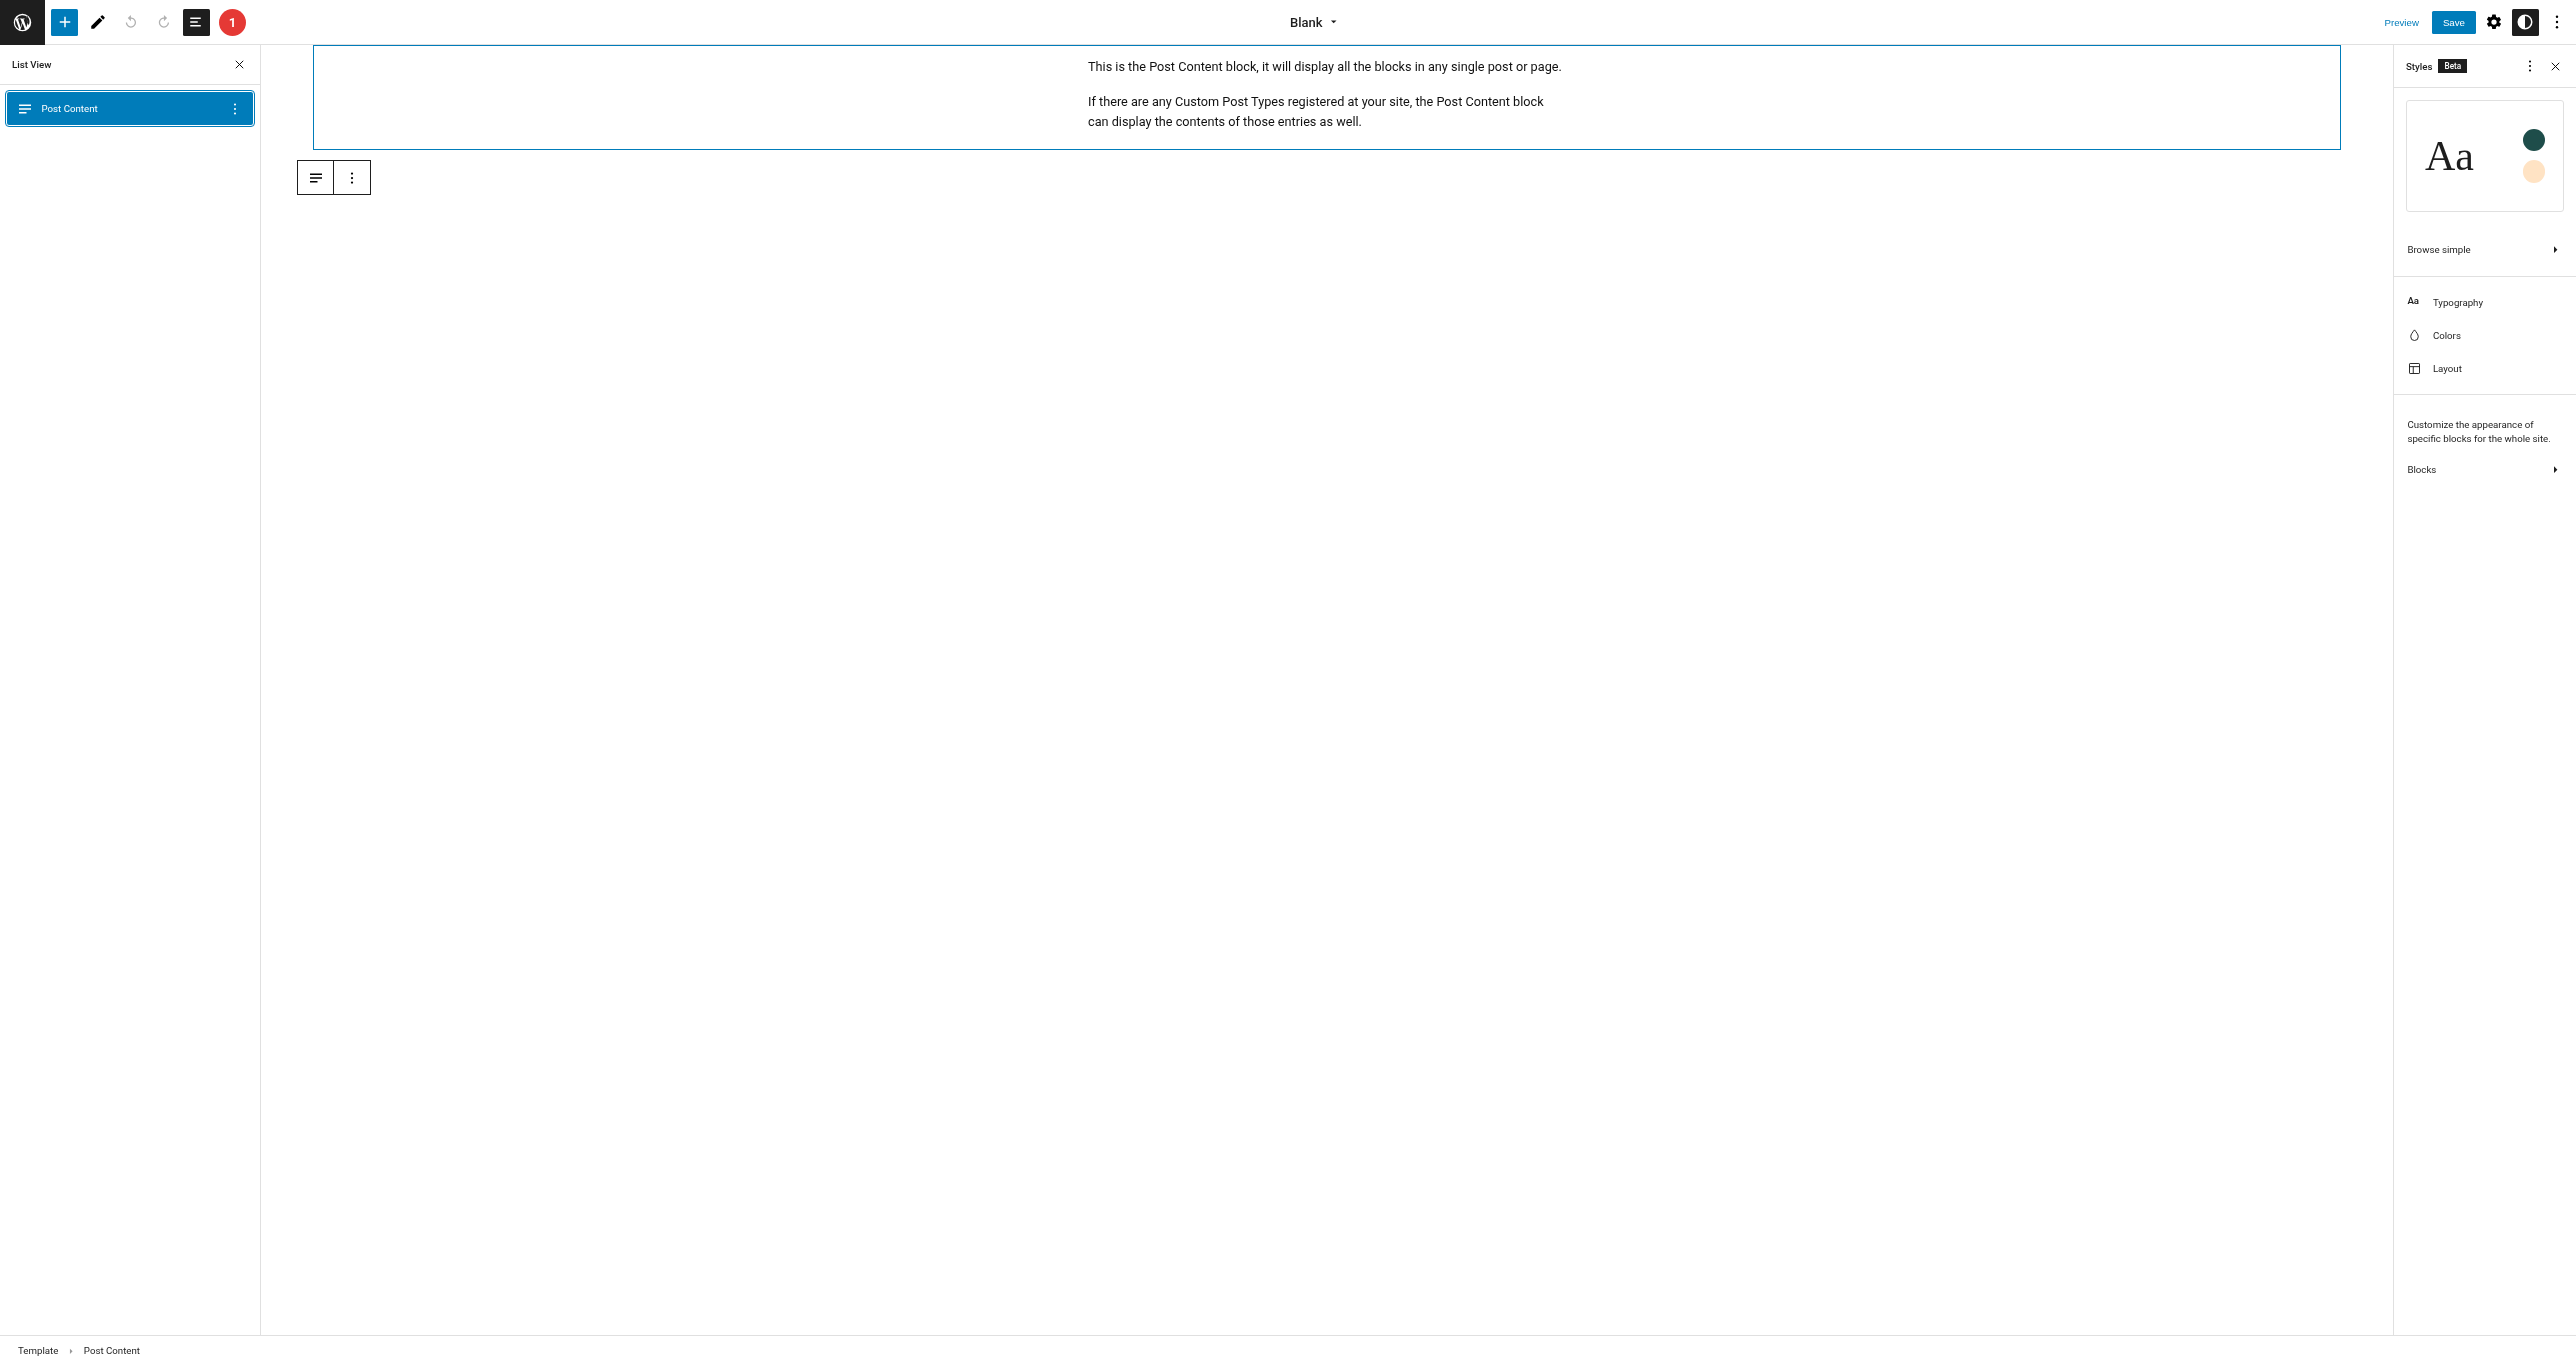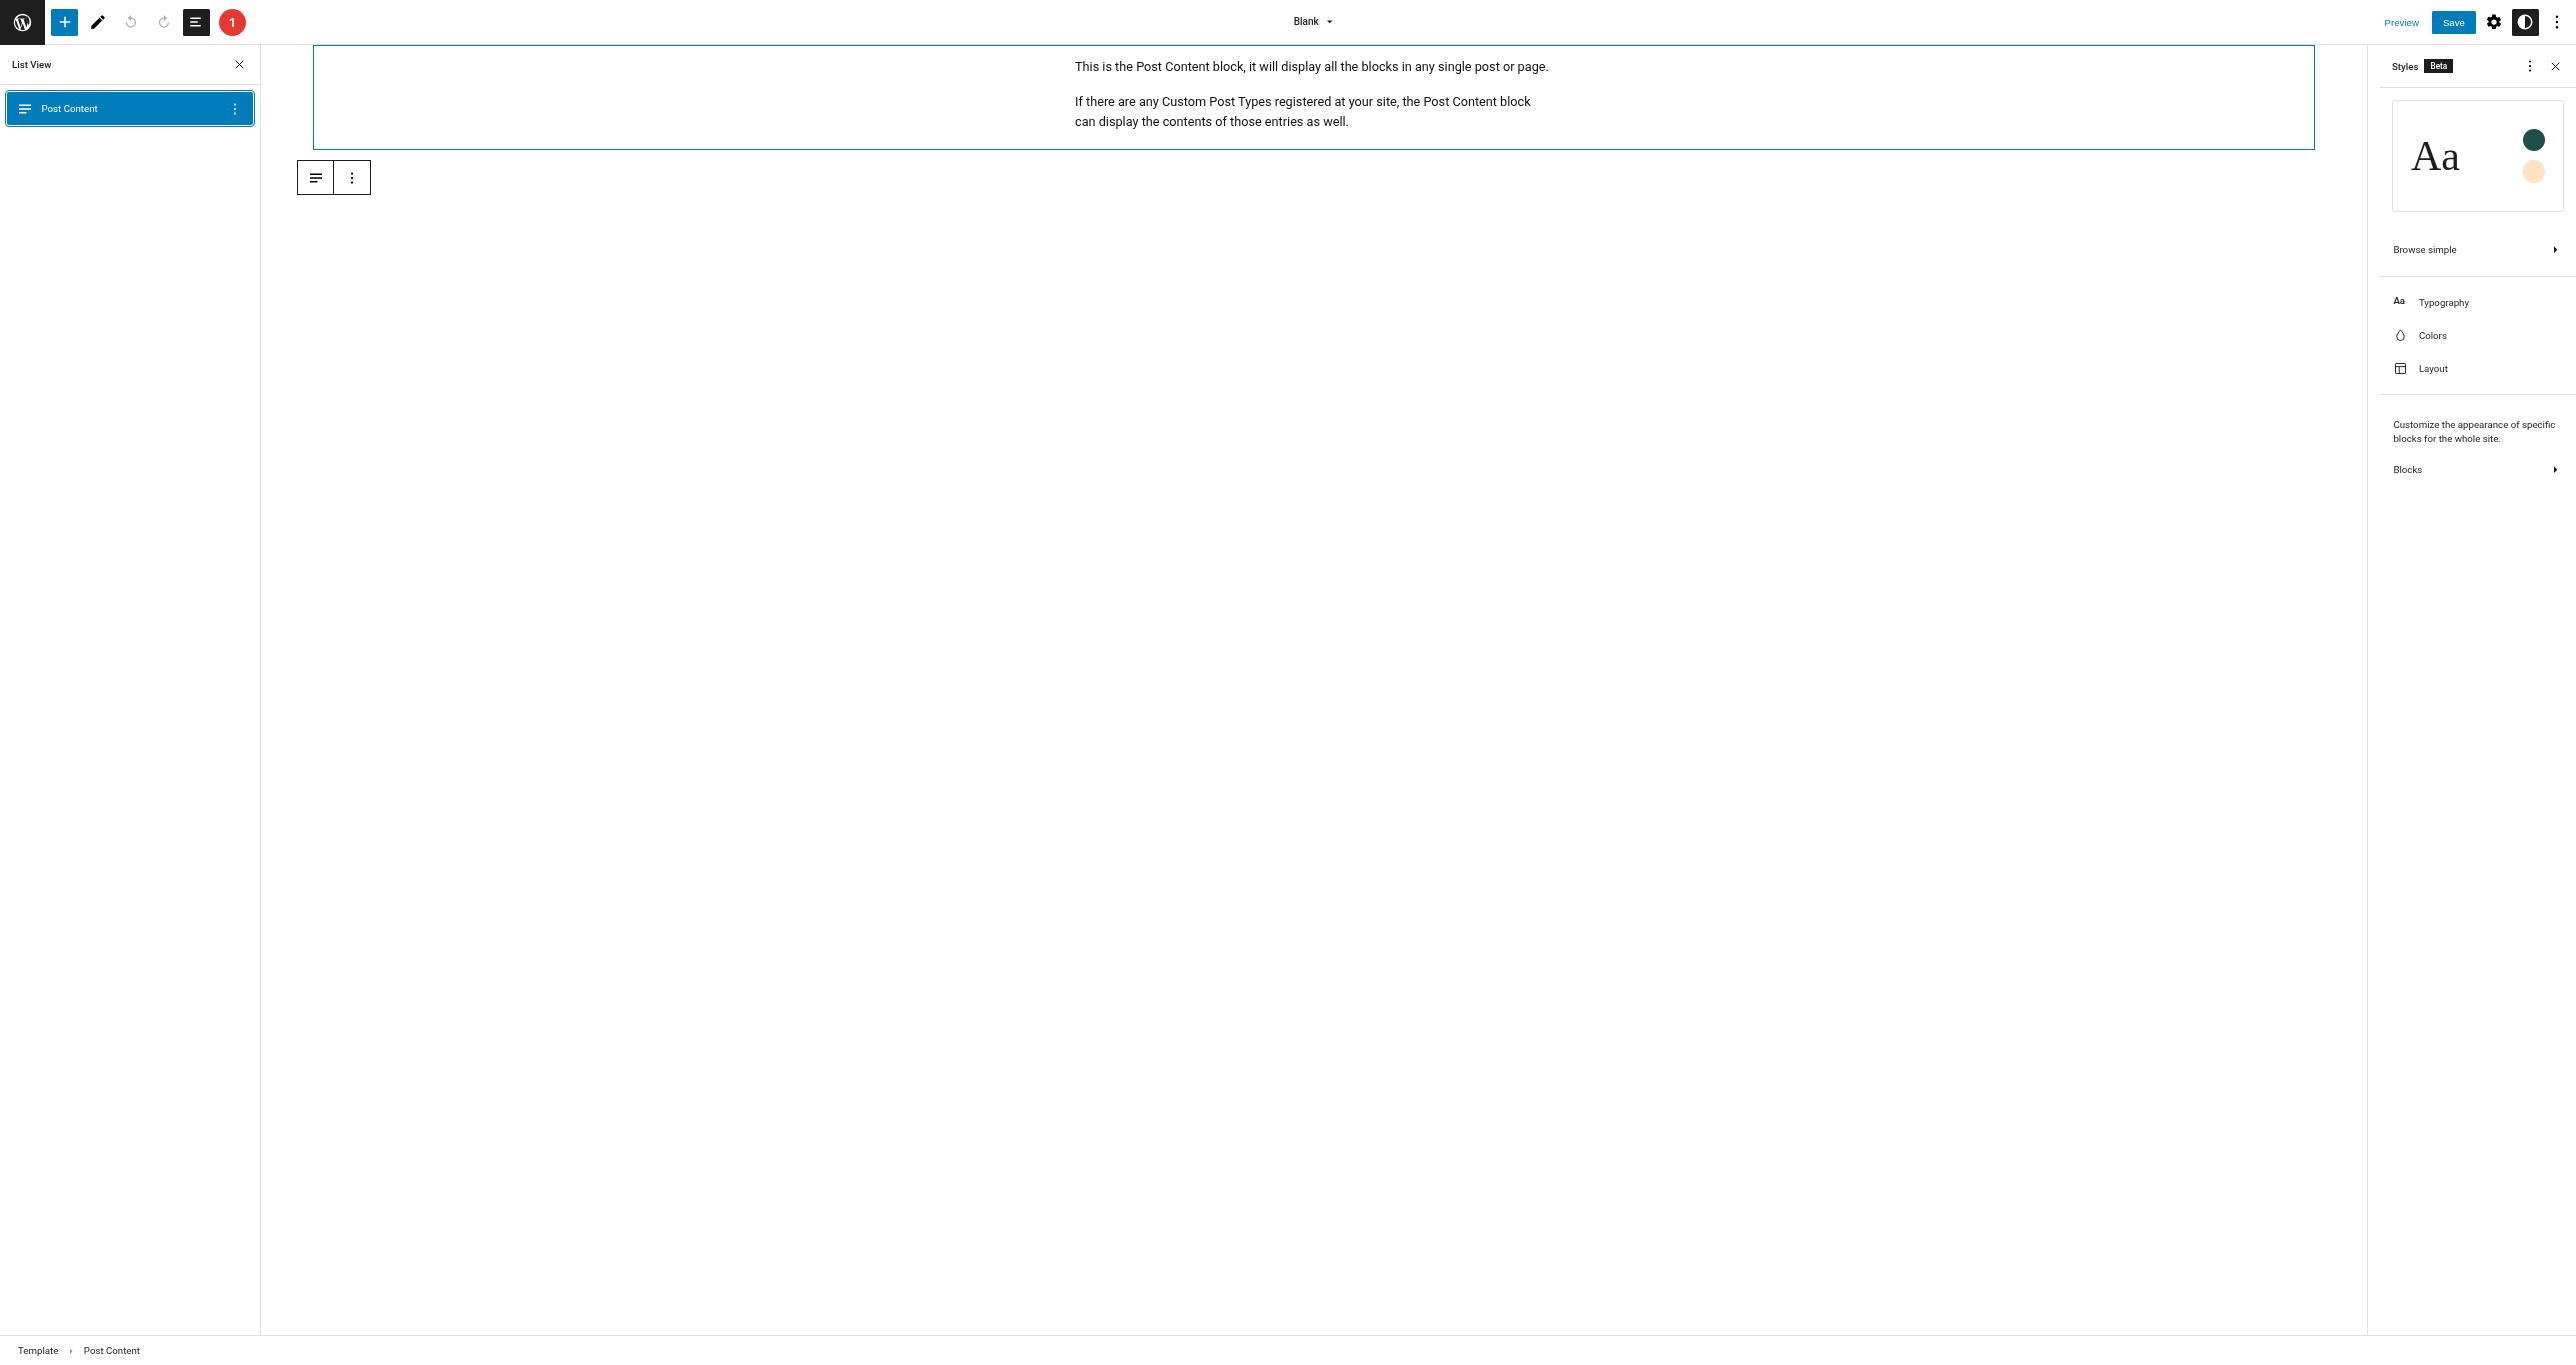--- a/index.html
+++ b/index.html
@@ -10,21 +10,21 @@
     .header-left { display: flex; align-items: center; gap: 6px; padding-right: 9px; }
     .wp-logo { width: 45px; height: 45px; background: #1e1e1e; display: flex; align-items: center; justify-content: center; color: #fff; }
     .wp-logo svg { width: 21px; height: 21px; }
     .icon-btn { width: 27px; height: 27px; display: flex; align-items: center; justify-content: center; border: none; background: transparent; border-radius: 1.5px; cursor: pointer; }
     .icon-btn.primary { background: #007cba; color: #fff; }
     .icon-btn.dark { background: #1e1e1e; color: #fff; }
     .icon-btn.disabled { opacity: 0.3; cursor: default; }
     .icon-btn svg { width: 18px; height: 18px; }
     .annotation-badge { width: 27px; height: 27px; background: #e53935; border-radius: 50%; display: flex; align-items: center; justify-content: center; color: #fff; font-weight: 600; font-size: 13.4px; margin-left: 3px; }
     
-    .header-center { flex: 1; display: flex; align-items: center; justify-content: center; gap: 4.5px; font-size: 10px; font-weight: 500; cursor: pointer; }
+    .header-center { flex: 1; display: flex; align-items: center; justify-content: center; gap: 4.5px; font-size: 13px; font-weight: 500; cursor: pointer; }
     .header-center svg { width: 13.4px; height: 13.4px; }
     
     .header-right { display: flex; align-items: center; gap: 4.5px; padding-right: 6px; }
     .text-btn { padding: 6px 9px; border: none; background: transparent; font-size: 9.7px; border-radius: 1.5px; cursor: pointer; }
     .text-btn.link { color: #007cba; }
     .text-btn.primary-fill { background: #007cba; color: #fff; padding: 6px 10.5px; }
     
     
     .main { flex: 1; display: flex; overflow: hidden; }
     
@@ -42,21 +42,21 @@
     .canvas { flex: 1; background: #f7f7f7; padding: 0; display: flex; flex-direction: column; overflow: auto; }
     .canvas-inner { background: #fff; flex: 1; padding: 0; }
     .content-block { margin: 0 52px; border: 1.5px solid #007cba; padding: 3px 0 9px 0; }
     .content-block p { max-width: 478px; margin: 0 auto; padding: 7.5px 0; font-size: 12.7px; line-height: 1.6; color: #111; }
     .floating-toolbar { display: inline-flex; margin: 10.5px 0 0 36px; border: 0.7px solid #1e1e1e; background: #fff; }
     .floating-toolbar .ft-btn { width: 36px; height: 33px; display: flex; align-items: center; justify-content: center; border: none; border-right: 0.7px solid #1e1e1e; background: #fff; cursor: pointer; }
     .floating-toolbar .ft-btn:last-child { border-right: none; }
     .floating-toolbar svg { width: 18px; height: 18px; }
     
     
-    .sidebar-right { width: 209px; border-left: 0.7px solid #e0e0e0; background: #fff; overflow-y: auto; padding-left: 12px; }
+    .sidebar-right { width: 183px; border-left: 0.7px solid #e0e0e0; background: #fff; overflow-y: auto; }
     .styles-header { display: flex; align-items: center; gap: 6px; padding: 10.5px 12px; border-bottom: 0.7px solid #e0e0e0; }
     .styles-header h2 { font-size: 9.7px; font-weight: 500; }
     .badge { background: #1e1e1e; color: #fff; font-size: 8.2px; padding: 2.2px 6px; border-radius: 0; font-weight: 500; }
     .styles-header .spacer { flex: 1; }
     .styles-preview { margin: 12px; border: 0.7px solid #e0e0e0; border-radius: 3px; padding: 28px 18px; display: flex; align-items: center; justify-content: space-between; }
     .styles-preview .aa { font-family: Georgia, serif; font-size: 42px; font-weight: 400; }
     .styles-preview .swatches { display: flex; flex-direction: column; gap: 9px; }
     .swatch { width: 22.4px; height: 22.4px; border-radius: 50%; }
     .swatch.dark { background: #1e4d4a; }
     .swatch.light { background: #ffe3c4; }

